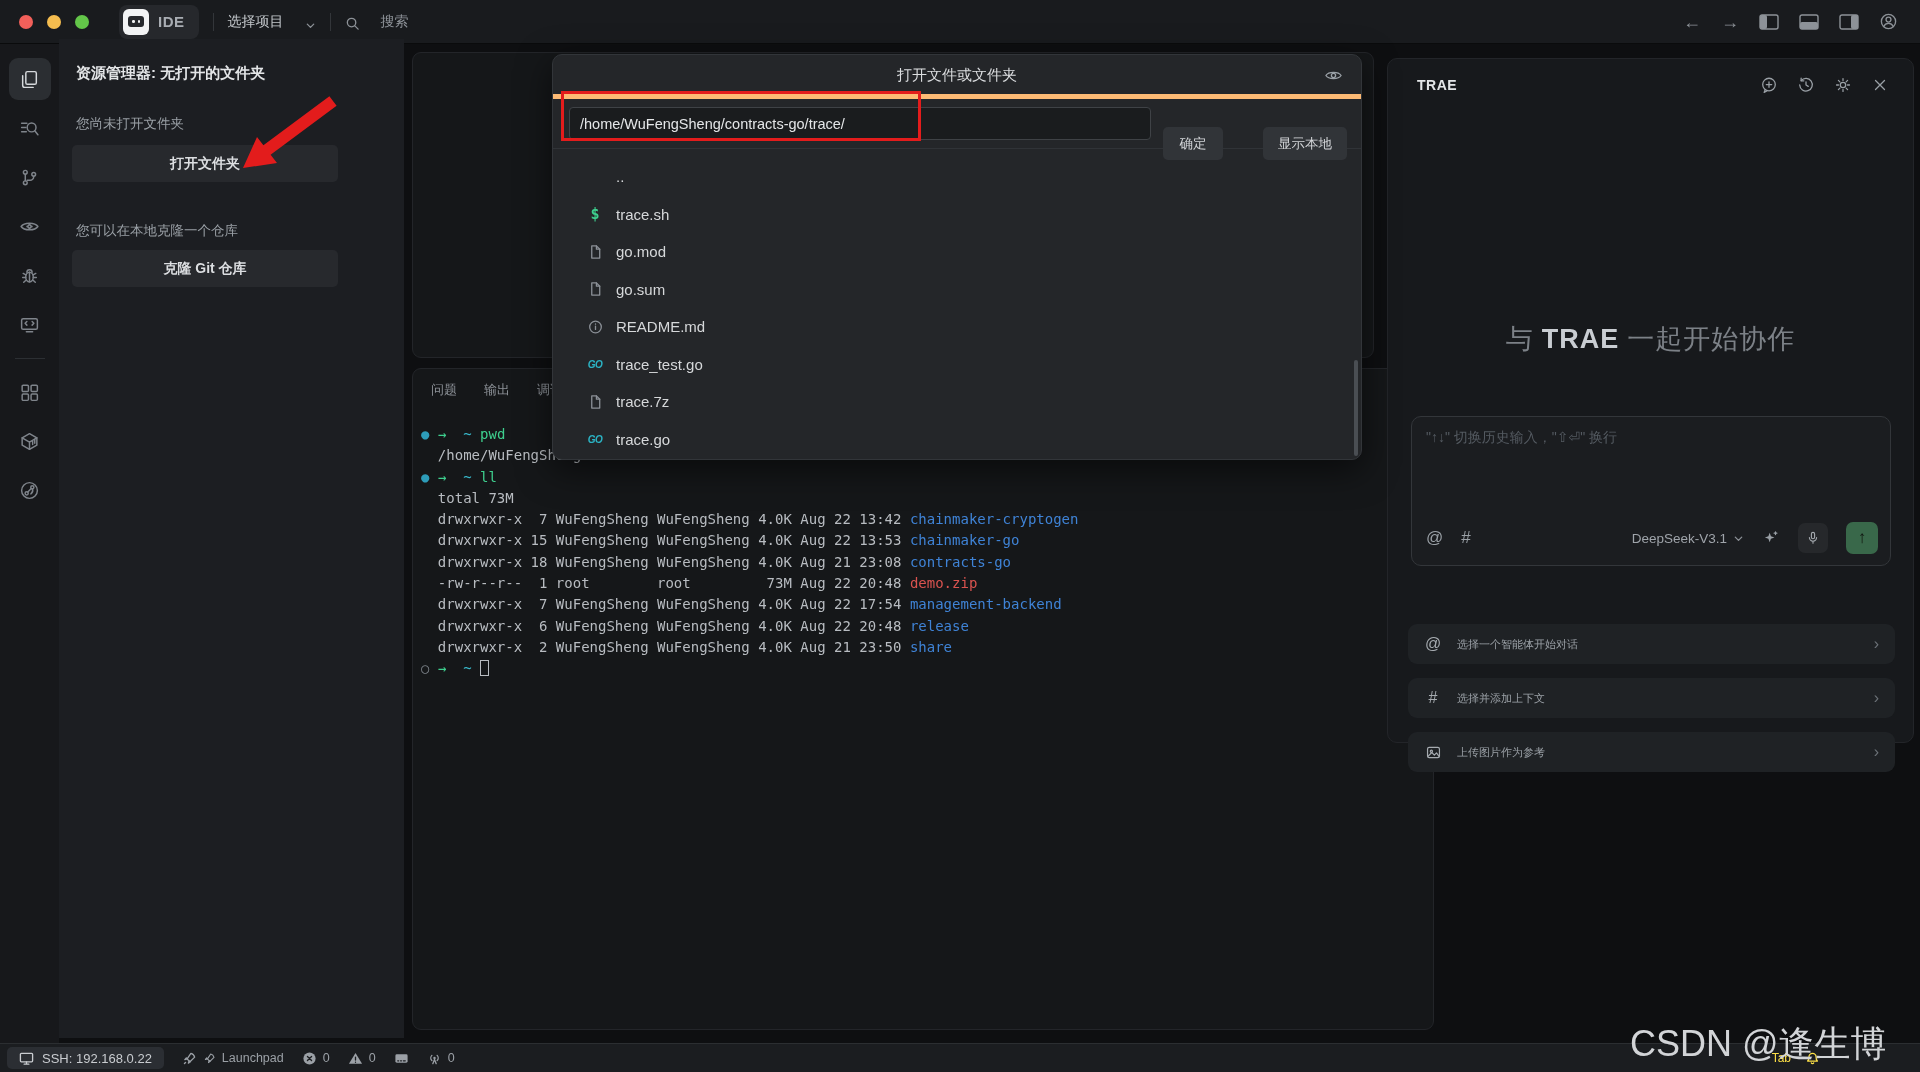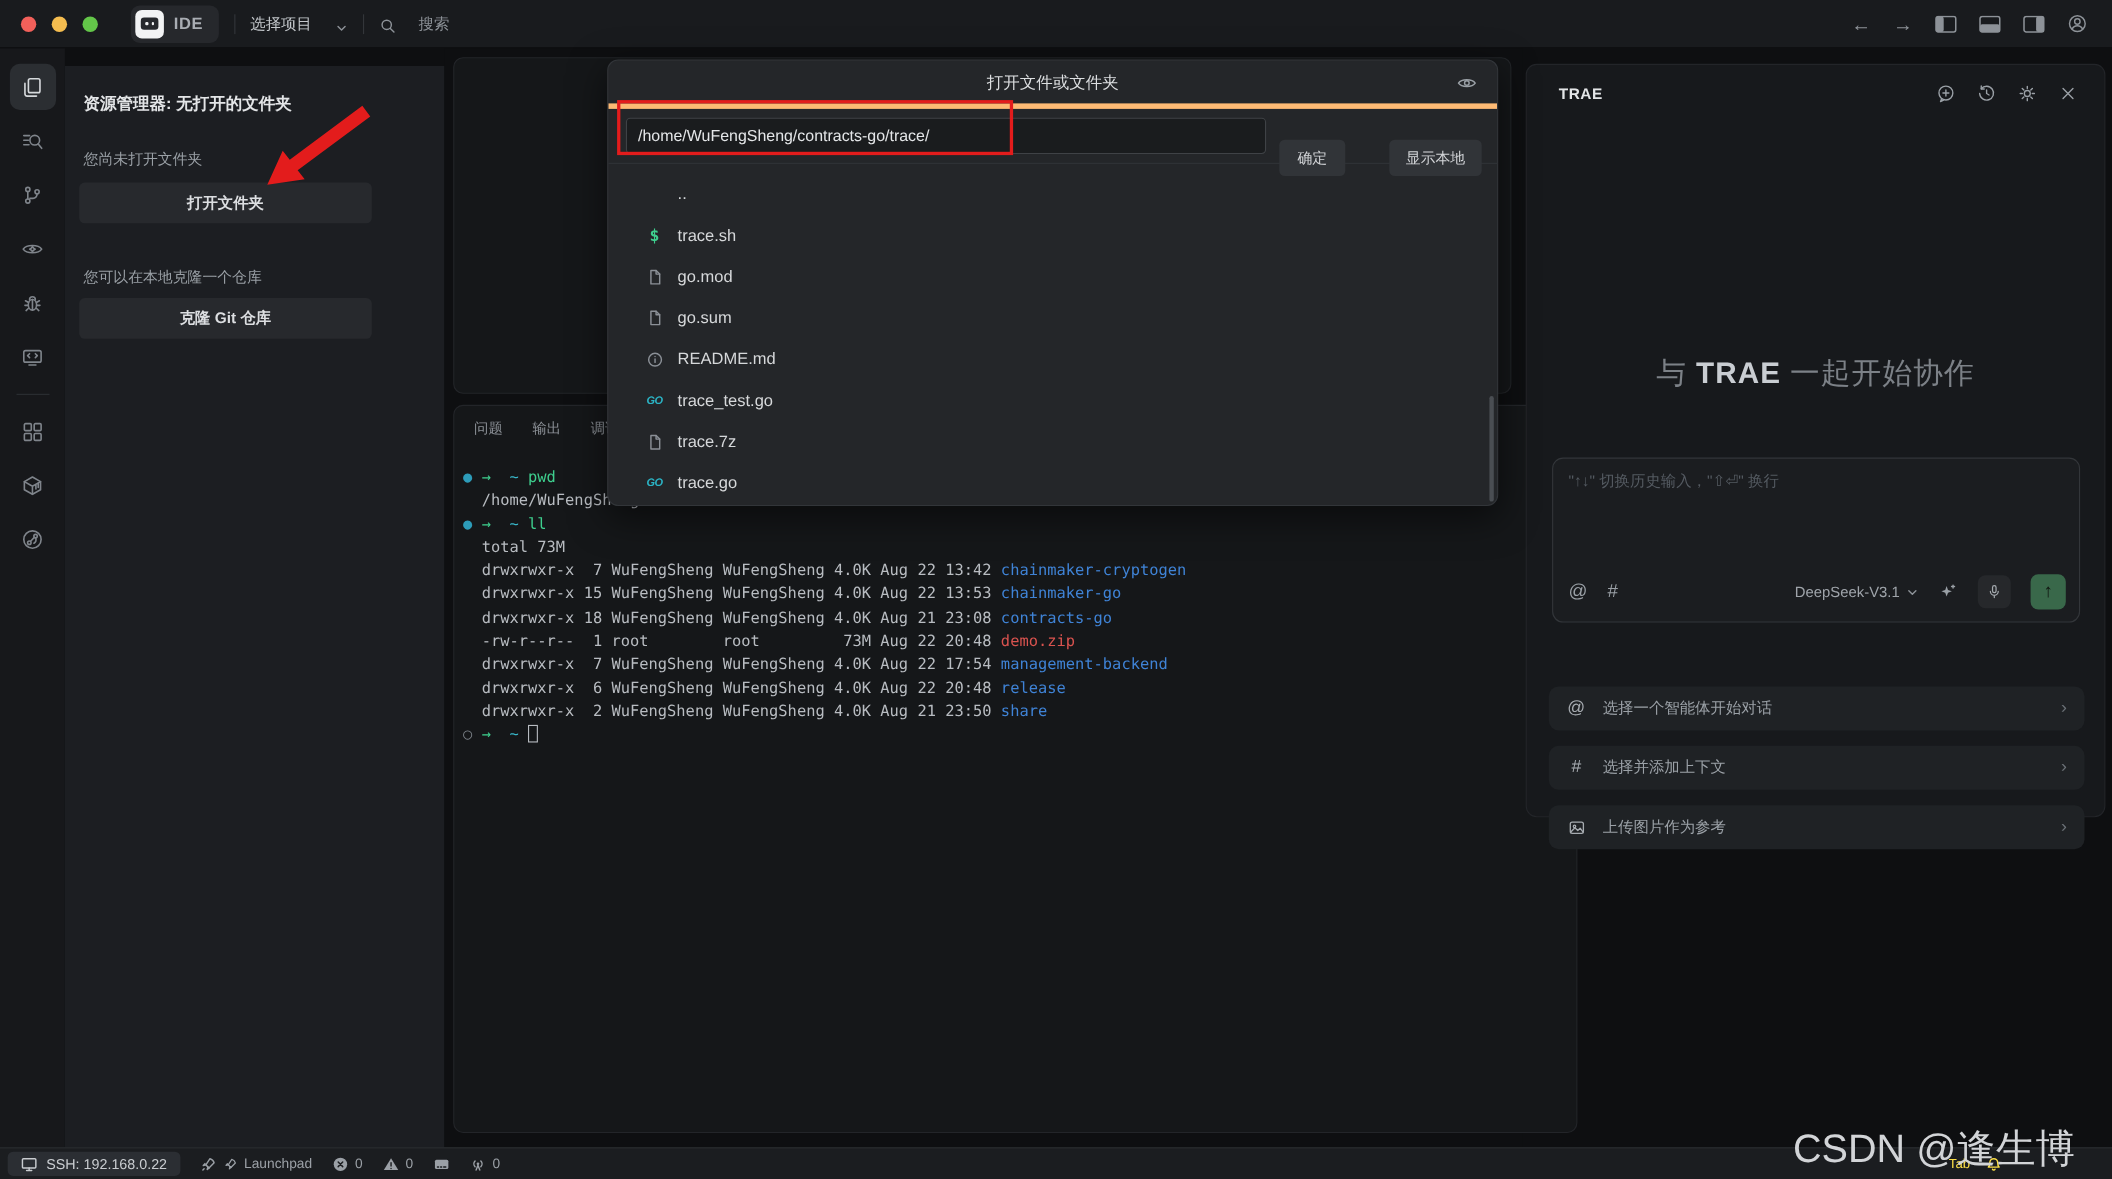--- a/index.html
+++ b/index.html
@@ -31,21 +31,21 @@
   
   .activitybar { position:absolute; left:0; top:44px; width:59px; height:999px; background:#17181b;
     display:flex; flex-direction:column; align-items:center; padding-top:14px; }
   .act-item { width:42px; height:42px; display:flex; align-items:center; justify-content:center;
     color:#7f848b; border-radius:9px; margin-bottom:7px; }
   .act-item.active { background:#2b2e32; color:#d6d9dc; }
   .act-item svg { width:21px; height:21px; }
   .act-divider { width:30px; height:1px; background:#2c2f33; margin:6px 0 12px; }
 
   
-  .sidebar { position:absolute; left:59px; top:60px; width:345px; height:999px; background:#1c1e22; }
+  .sidebar { position:absolute; left:59px; top:39px; width:345px; height:999px; background:#1c1e22; }
   .sb-title { position:absolute; left:17px; top:25px; font-size:15px; font-weight:bold; color:#e3e5e7; }
   .sb-hint1 { position:absolute; left:17px; top:76px; font-size:13.5px; color:#9aa0a6; }
   .sb-btn { position:absolute; left:13px; width:266px; height:37px; background:#27292d; border:none;
     border-radius:5px; color:#dcdee1; font-size:14px; font-weight:bold; font-family:inherit; cursor:pointer; }
   .sb-btn-open { top:106px; }
   .sb-hint2 { position:absolute; left:17px; top:183px; font-size:13.5px; color:#9aa0a6; }
   .sb-btn-clone { top:211px; }
 
   
   .center { position:absolute; left:404px; top:44px; width:980px; height:999px; background:#0e0f11; }
@@ -103,21 +103,21 @@
   .model-group { margin-left:auto; display:flex; align-items:center; gap:6px; color:#9fa4aa; font-size:13.5px; cursor:pointer; }
   .inline-ic { width:18px; height:18px; color:#9aa0a6; cursor:pointer; }
   .mic-btn { width:30px; height:30px; border-radius:7px; background:#26282b; display:flex; align-items:center; justify-content:center; color:#a6abb0; cursor:pointer; }
   .mic-btn svg { width:16px; height:16px; }
   .send-btn { width:32px; height:32px; border-radius:7px; background:#39684a; display:flex; align-items:center; justify-content:center;
     color:#10140f; font-size:17px; font-weight:bold; cursor:pointer; }
   .quick-actions { position:absolute; left:20px; top:565px; width:487px; display:flex; flex-direction:column; gap:14px; }
   .qa-item { height:40px; background:#1f2225; border-radius:9px; display:flex; align-items:center; padding:0 16px; gap:15px; cursor:pointer; }
   .qa-icon { width:18px; color:#a6abb0; font-size:16px; display:flex; justify-content:center; }
   .qa-icon svg { width:17px; height:17px; }
-  .qa-label { font-size:14px; color:#9ba1a7; }
+  .qa-label { font-size:11px; color:#9ba1a7; }
   .qa-chev { margin-left:auto; color:#6b7177; font-size:16px; }
 
   
   .statusbar { position:absolute; left:0; top:1043px; width:1920px; height:29px; background:#1b1d20;
     border-top:1px solid #2b2e31; display:flex; align-items:center; font-size:12.5px; color:#9ba0a6; z-index:30; }
   .remote-chip { display:flex; align-items:center; gap:8px; background:#2b2e33; border-radius:5px;
     height:22px; padding:0 12px; margin-left:7px; color:#c9ccd0; font-size:13px; }
   .sb-ic { width:15px; height:15px; }
   .status-item { display:flex; align-items:center; gap:6px; margin-left:18px; cursor:pointer; }
   .status-item .num { color:#9ba0a6; }

